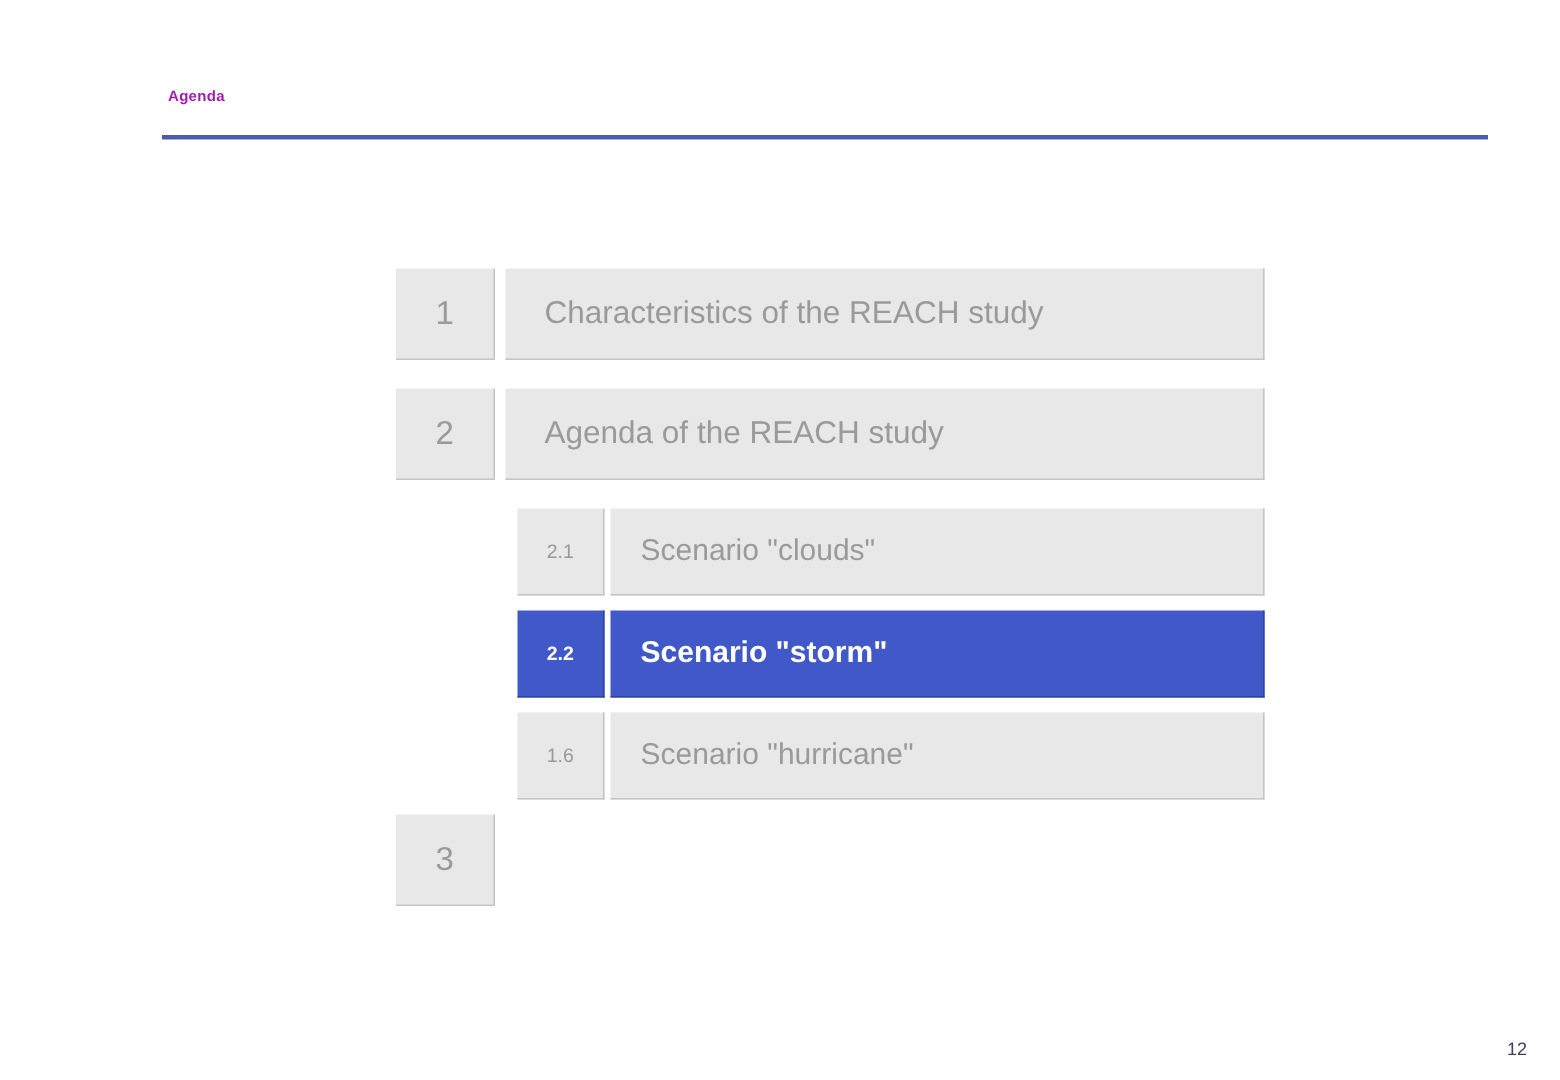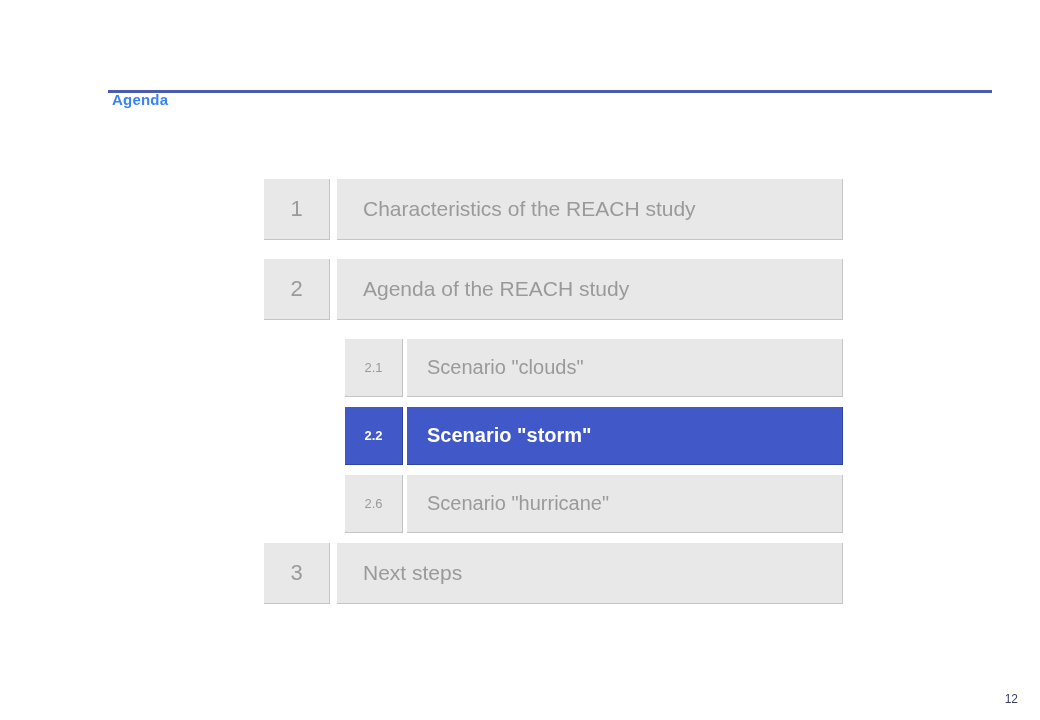--- a/index.html
+++ b/index.html
@@ -14,25 +14,24 @@
     overflow: hidden;
     font-family: "Liberation Sans", sans-serif;
     -webkit-font-smoothing: antialiased;
   }
 
   
   .slide-title {
     position: absolute;
     left: 112px;
     top: 59px;
-    font-size: 15px;
+    font-size: 10px;
     font-weight: bold;
-    color: #3b82f6;
+    color: #a21caf;
     letter-spacing: 0.2px;
-    margin-top: 32px;
   }
   .title-rule {
     position: absolute;
     left: 108px;
     top: 90px;
     width: 884px;
     height: 3px;
     background: #4a5cab;
   }
 
@@ -146,25 +145,24 @@
     </div>
     <div class="agenda-row sub">
       <div class="num-box">2.1</div>
       <div class="label-box">Scenario "clouds"</div>
     </div>
     <div class="agenda-row sub active">
       <div class="num-box">2.2</div>
       <div class="label-box">Scenario "storm"</div>
     </div>
     <div class="agenda-row sub">
-      <div class="num-box">2.6</div>
+      <div class="num-box">1.6</div>
       <div class="label-box">Scenario "hurricane"</div>
     </div>
     <div class="agenda-row">
       <div class="num-box">3</div>
-      <div class="label-box">Next steps</div>
     </div>
   </div>
 
 <div class="footer">
 
   <div class="page-num">12</div>
 </div>
 
 </body></html>

